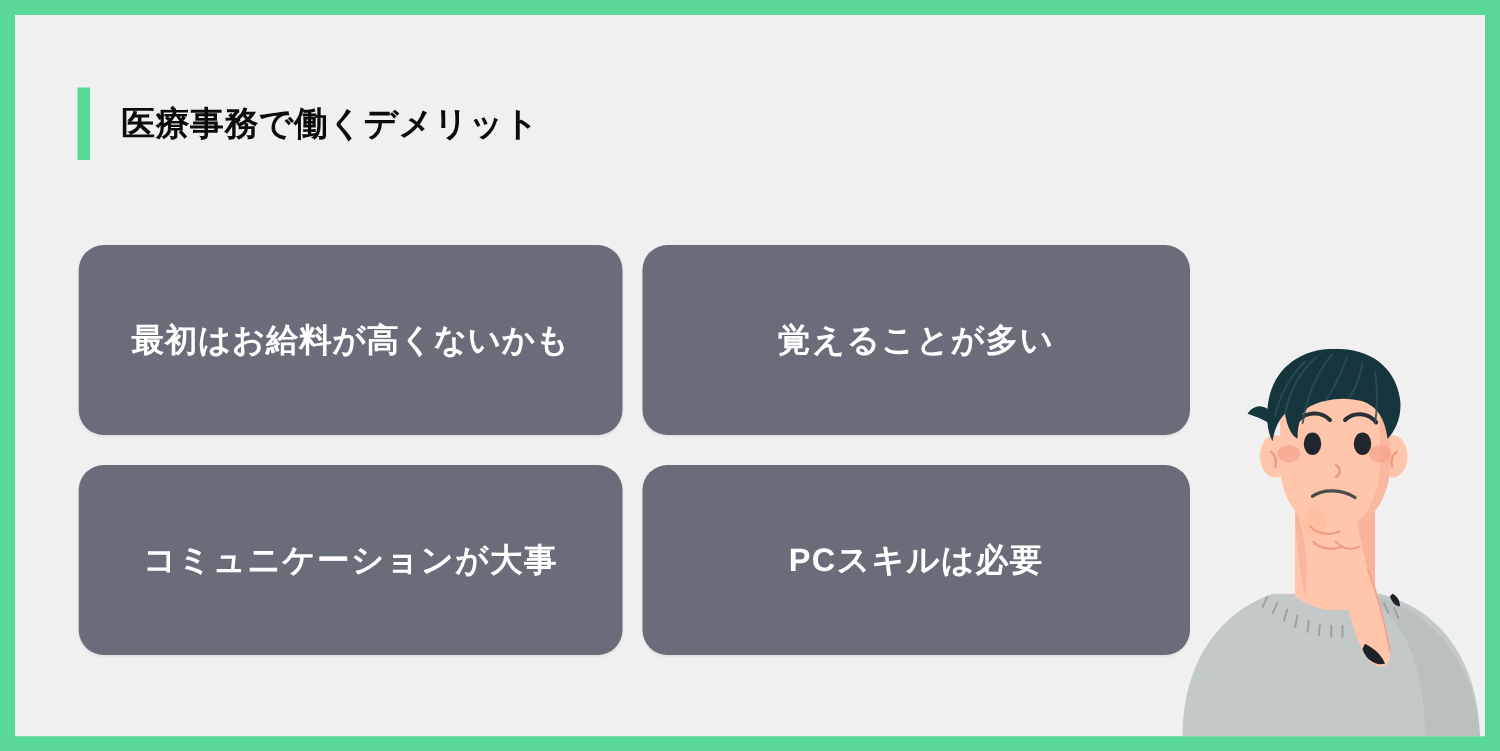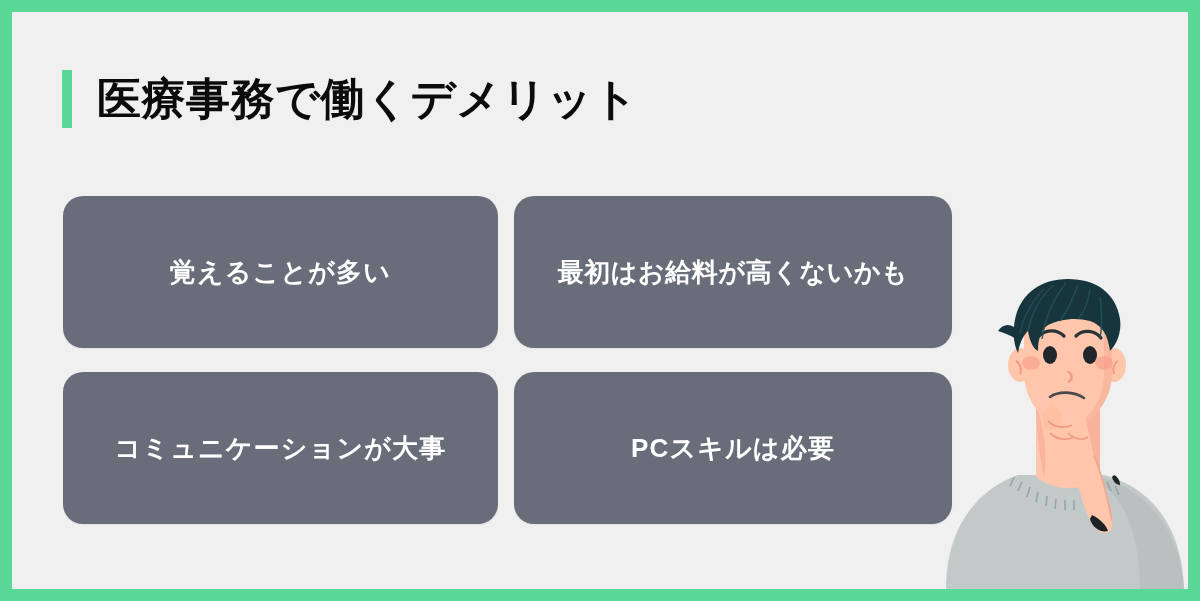--- a/index.html
+++ b/index.html
@@ -43,21 +43,21 @@
   }
 
   .accent-bar {
     width: 10px;
     height: 58px;
     background: #5AD898;
     flex: 0 0 auto;
   }
 
   .heading-text {
-    font-size: 44px;
+    font-size: 27px;
     font-weight: bold;
     color: #0B0B0B;
     letter-spacing: 0.5px;
     white-space: nowrap;
     line-height: 1;
   }
 
   
   .card-grid {
     position: absolute;
@@ -109,26 +109,26 @@
 <div class="slide">
   <div class="canvas">
 
     <div class="heading">
       <div class="accent-bar"></div>
       <div class="heading-text">医療事務で働くデメリット</div>
     </div>
 
     <div class="card-grid">
 
+      <div class="card card-1">
+        <span class="card-label">最初はお給料が高くないかも</span>
+      </div>
+
       <div class="card card-2">
         <span class="card-label">覚えることが多い</span>
-      </div>
-
-      <div class="card card-1">
-        <span class="card-label">最初はお給料が高くないかも</span>
       </div>
 
       <div class="card card-4">
         <span class="card-label">コミュニケーションが大事</span>
       </div>
 
       <div class="card card-3">
         <span class="card-label">PCスキルは必要</span>
       </div>
 

